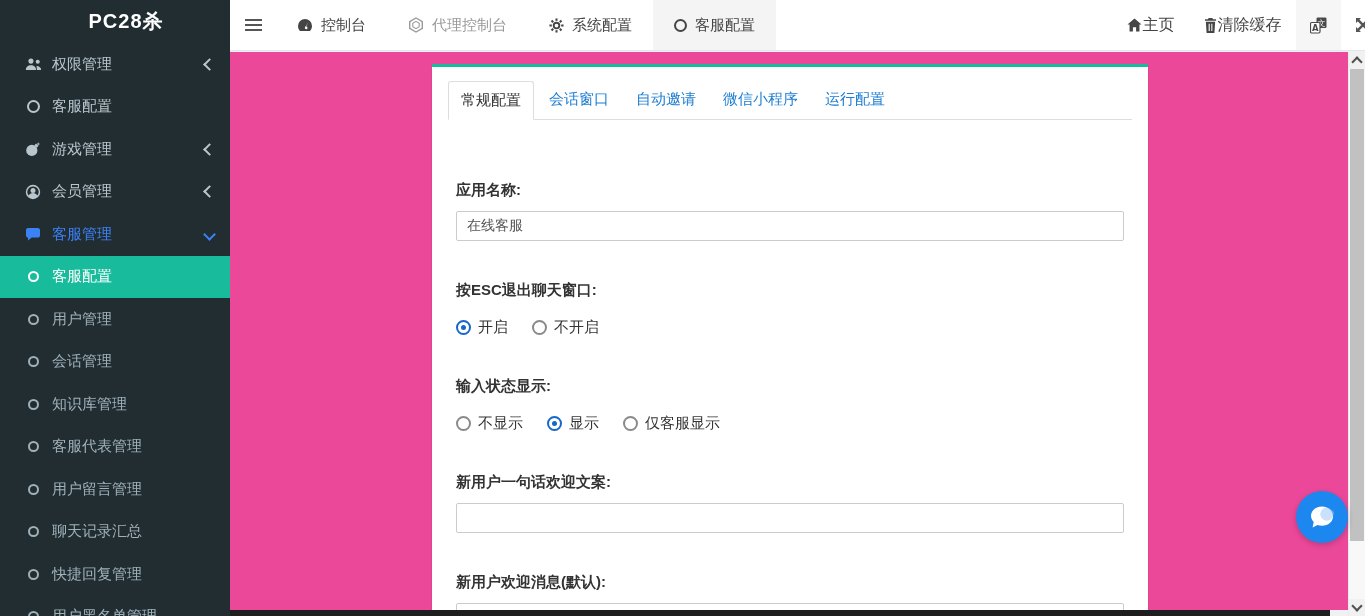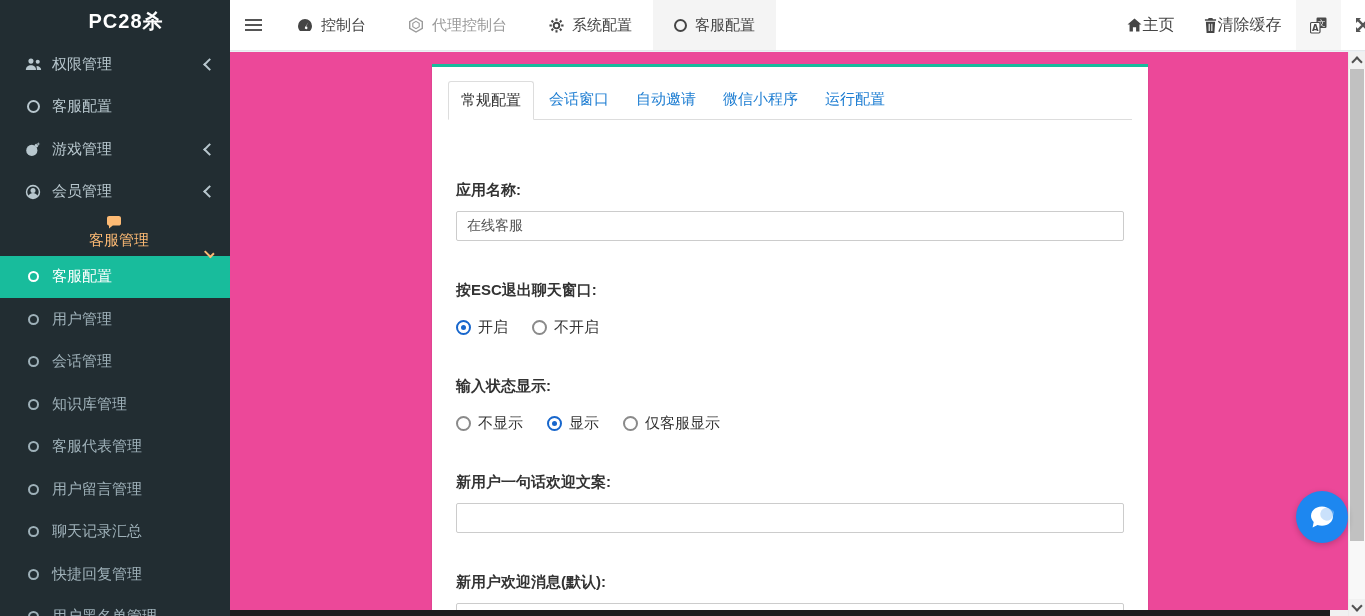--- a/index.html
+++ b/index.html
@@ -5,21 +5,21 @@
   html,body{margin:0;padding:0;}
   body{width:1365px;height:616px;overflow:hidden;font-family:"Liberation Sans","DejaVu Sans",sans-serif;background:#ecf0f5;}
   .app{position:relative;width:1365px;height:616px;overflow:hidden;}
 
   
   .sidebar{position:absolute;left:0;top:0;width:230px;height:616px;background:#222d32;z-index:3;}
   .brand{height:43px;line-height:43px;text-align:center;color:#fff;font-size:20px;font-weight:bold;letter-spacing:1px;padding-left:22px;}
   .menu{position:absolute;left:0;top:43px;width:230px;}
   .m-item{height:42.5px;display:flex;align-items:center;padding:0 16px 0 24px;color:#b8c7ce;font-size:15px;cursor:pointer;box-sizing:border-box;}
   .m-item .ic{width:18px;height:18px;margin-right:10px;display:flex;align-items:center;justify-content:center;flex:0 0 18px;}
-  .m-item.parent-active{color:#fdba74;flex-direction:column;}
+  .m-item.parent-active{color:#3b82f6;}
   .m-item.sub{color:#9fb1b9;}
   .m-item.sub .ring{width:11px;height:11px;border:2px solid currentColor;border-radius:50%;box-sizing:border-box;}
   .ring-lg{width:13px;height:13px;border:2px solid currentColor;border-radius:50%;box-sizing:border-box;}
   .m-item.active{background:#18bc9c;color:#fff;}
   .chev{margin-left:auto;width:7px;height:7px;border:solid currentColor;border-width:0 2px 2px 0;display:inline-block;}
   .chev.left{transform:rotate(135deg);}
   .chev.down{transform:rotate(45deg);}
   .m-item svg{fill:currentColor;stroke:none;}
 
   

